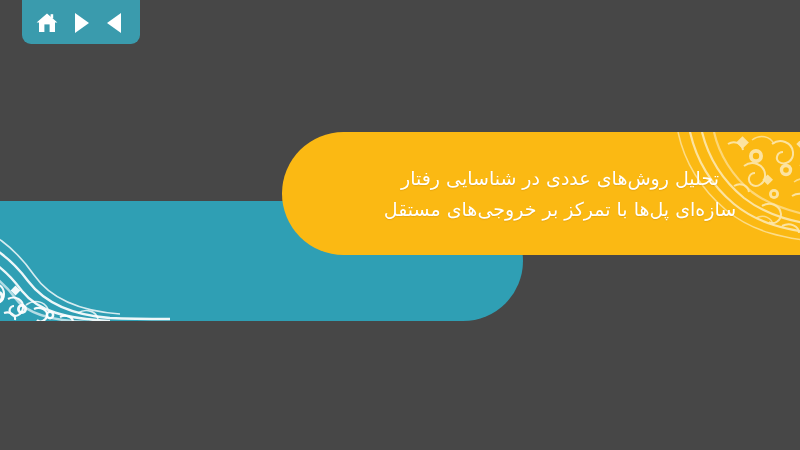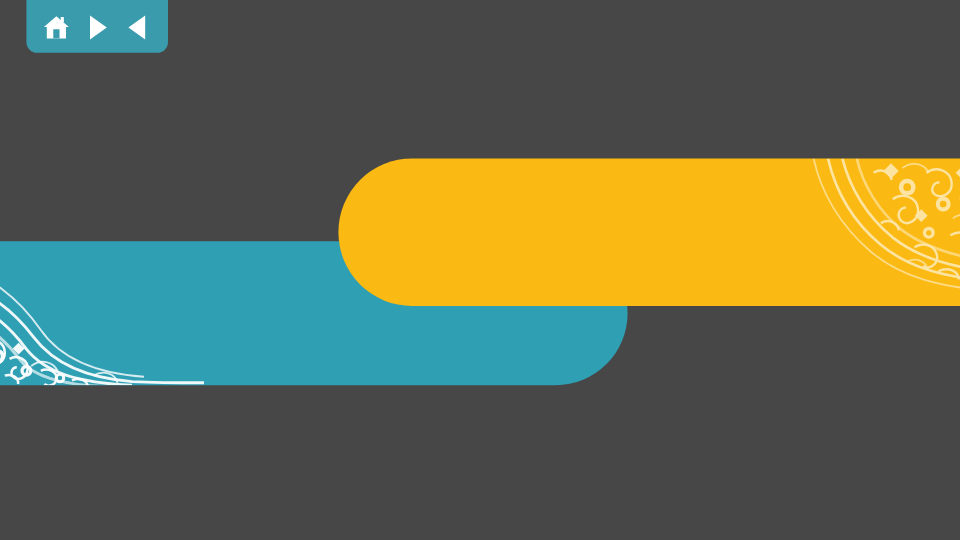--- a/index.html
+++ b/index.html
@@ -219,15 +219,19 @@
         <path d="M76,12 C82,8 90,11 91,18"></path>
       </g>
       <g fill="none" stroke="#fde6a8" stroke-width="1.5" opacity="0.78">
         <path d="M26,0 C32,28 48,56 74,78 C98,98 128,108 190,112"></path>
         <path d="M100,8 C108,2 118,4 122,12"></path>
         <path d="M142,50 C150,44 160,47 162,56"></path>
         <path d="M104,86 C112,82 120,86 121,93"></path>
       </g>
     </svg>
 
+    <div id="title-block">
+      <div class="title-line">تحلیل روش‌های عددی در شناسایی رفتار</div>
+      <div class="title-line">سازه‌ای پل‌ها با تمرکز بر خروجی‌های مستقل</div>
+    </div>
   </div>
 
 </div>
 
 </body></html>

